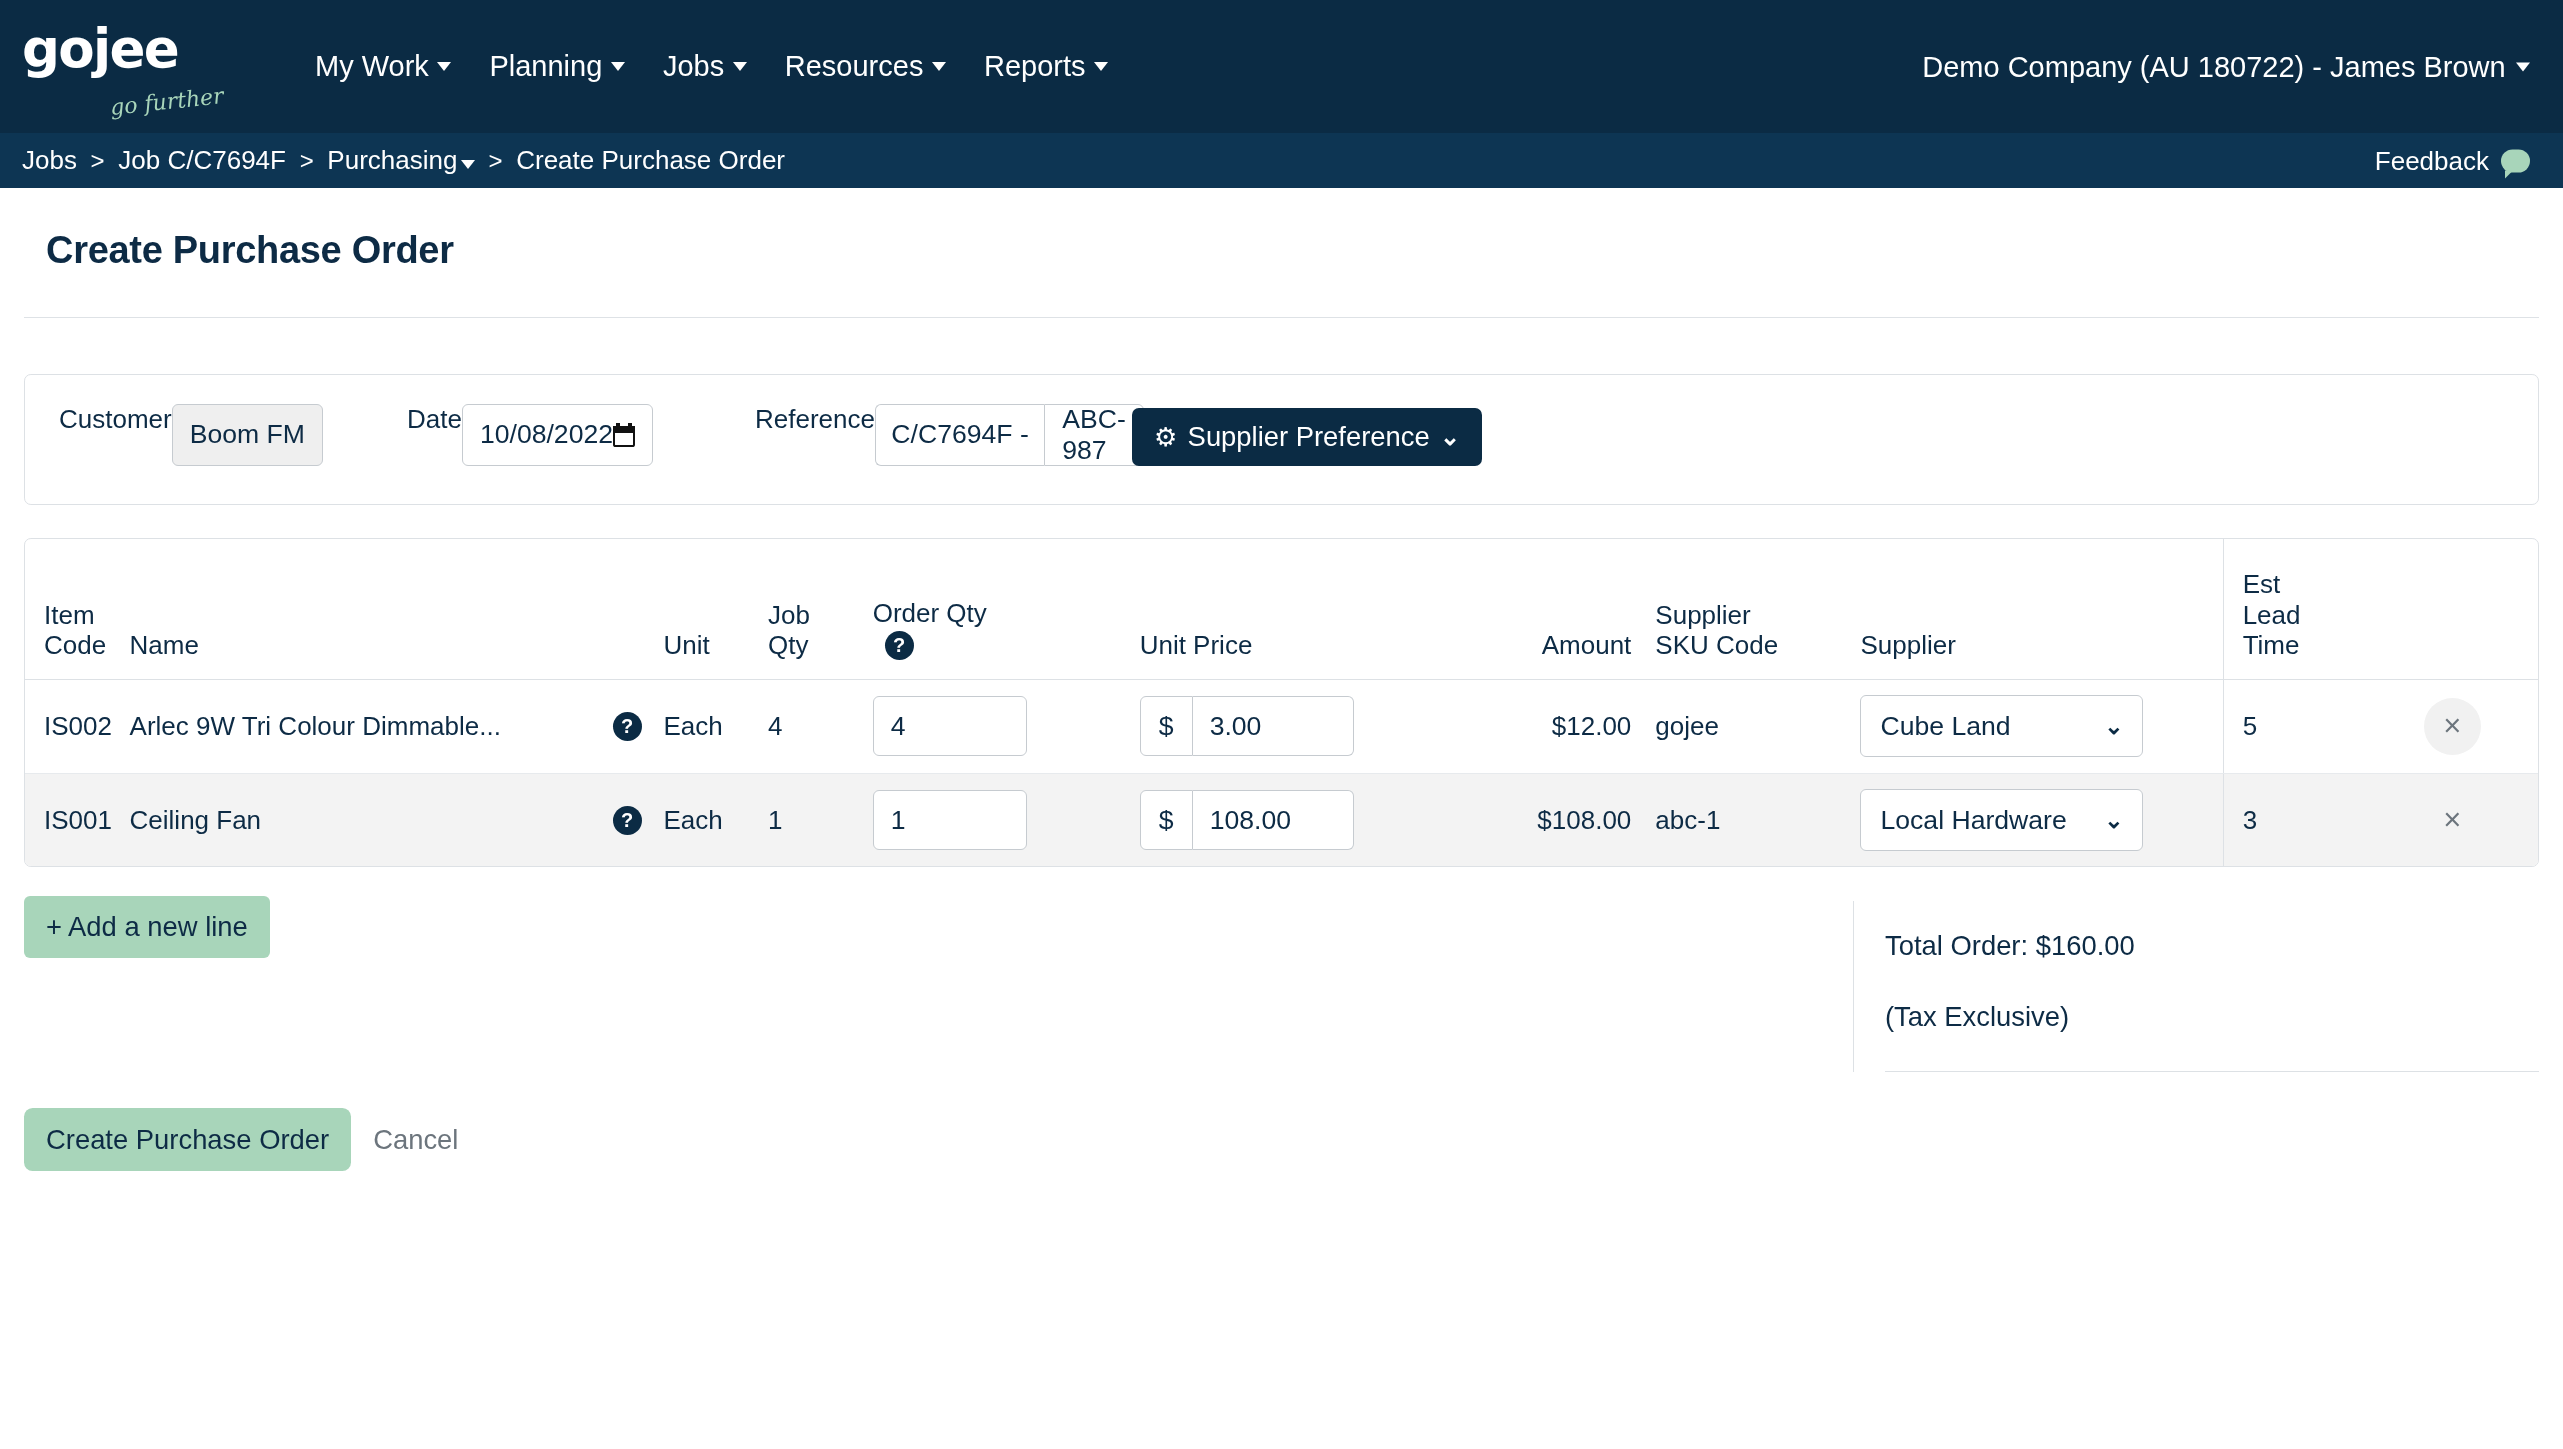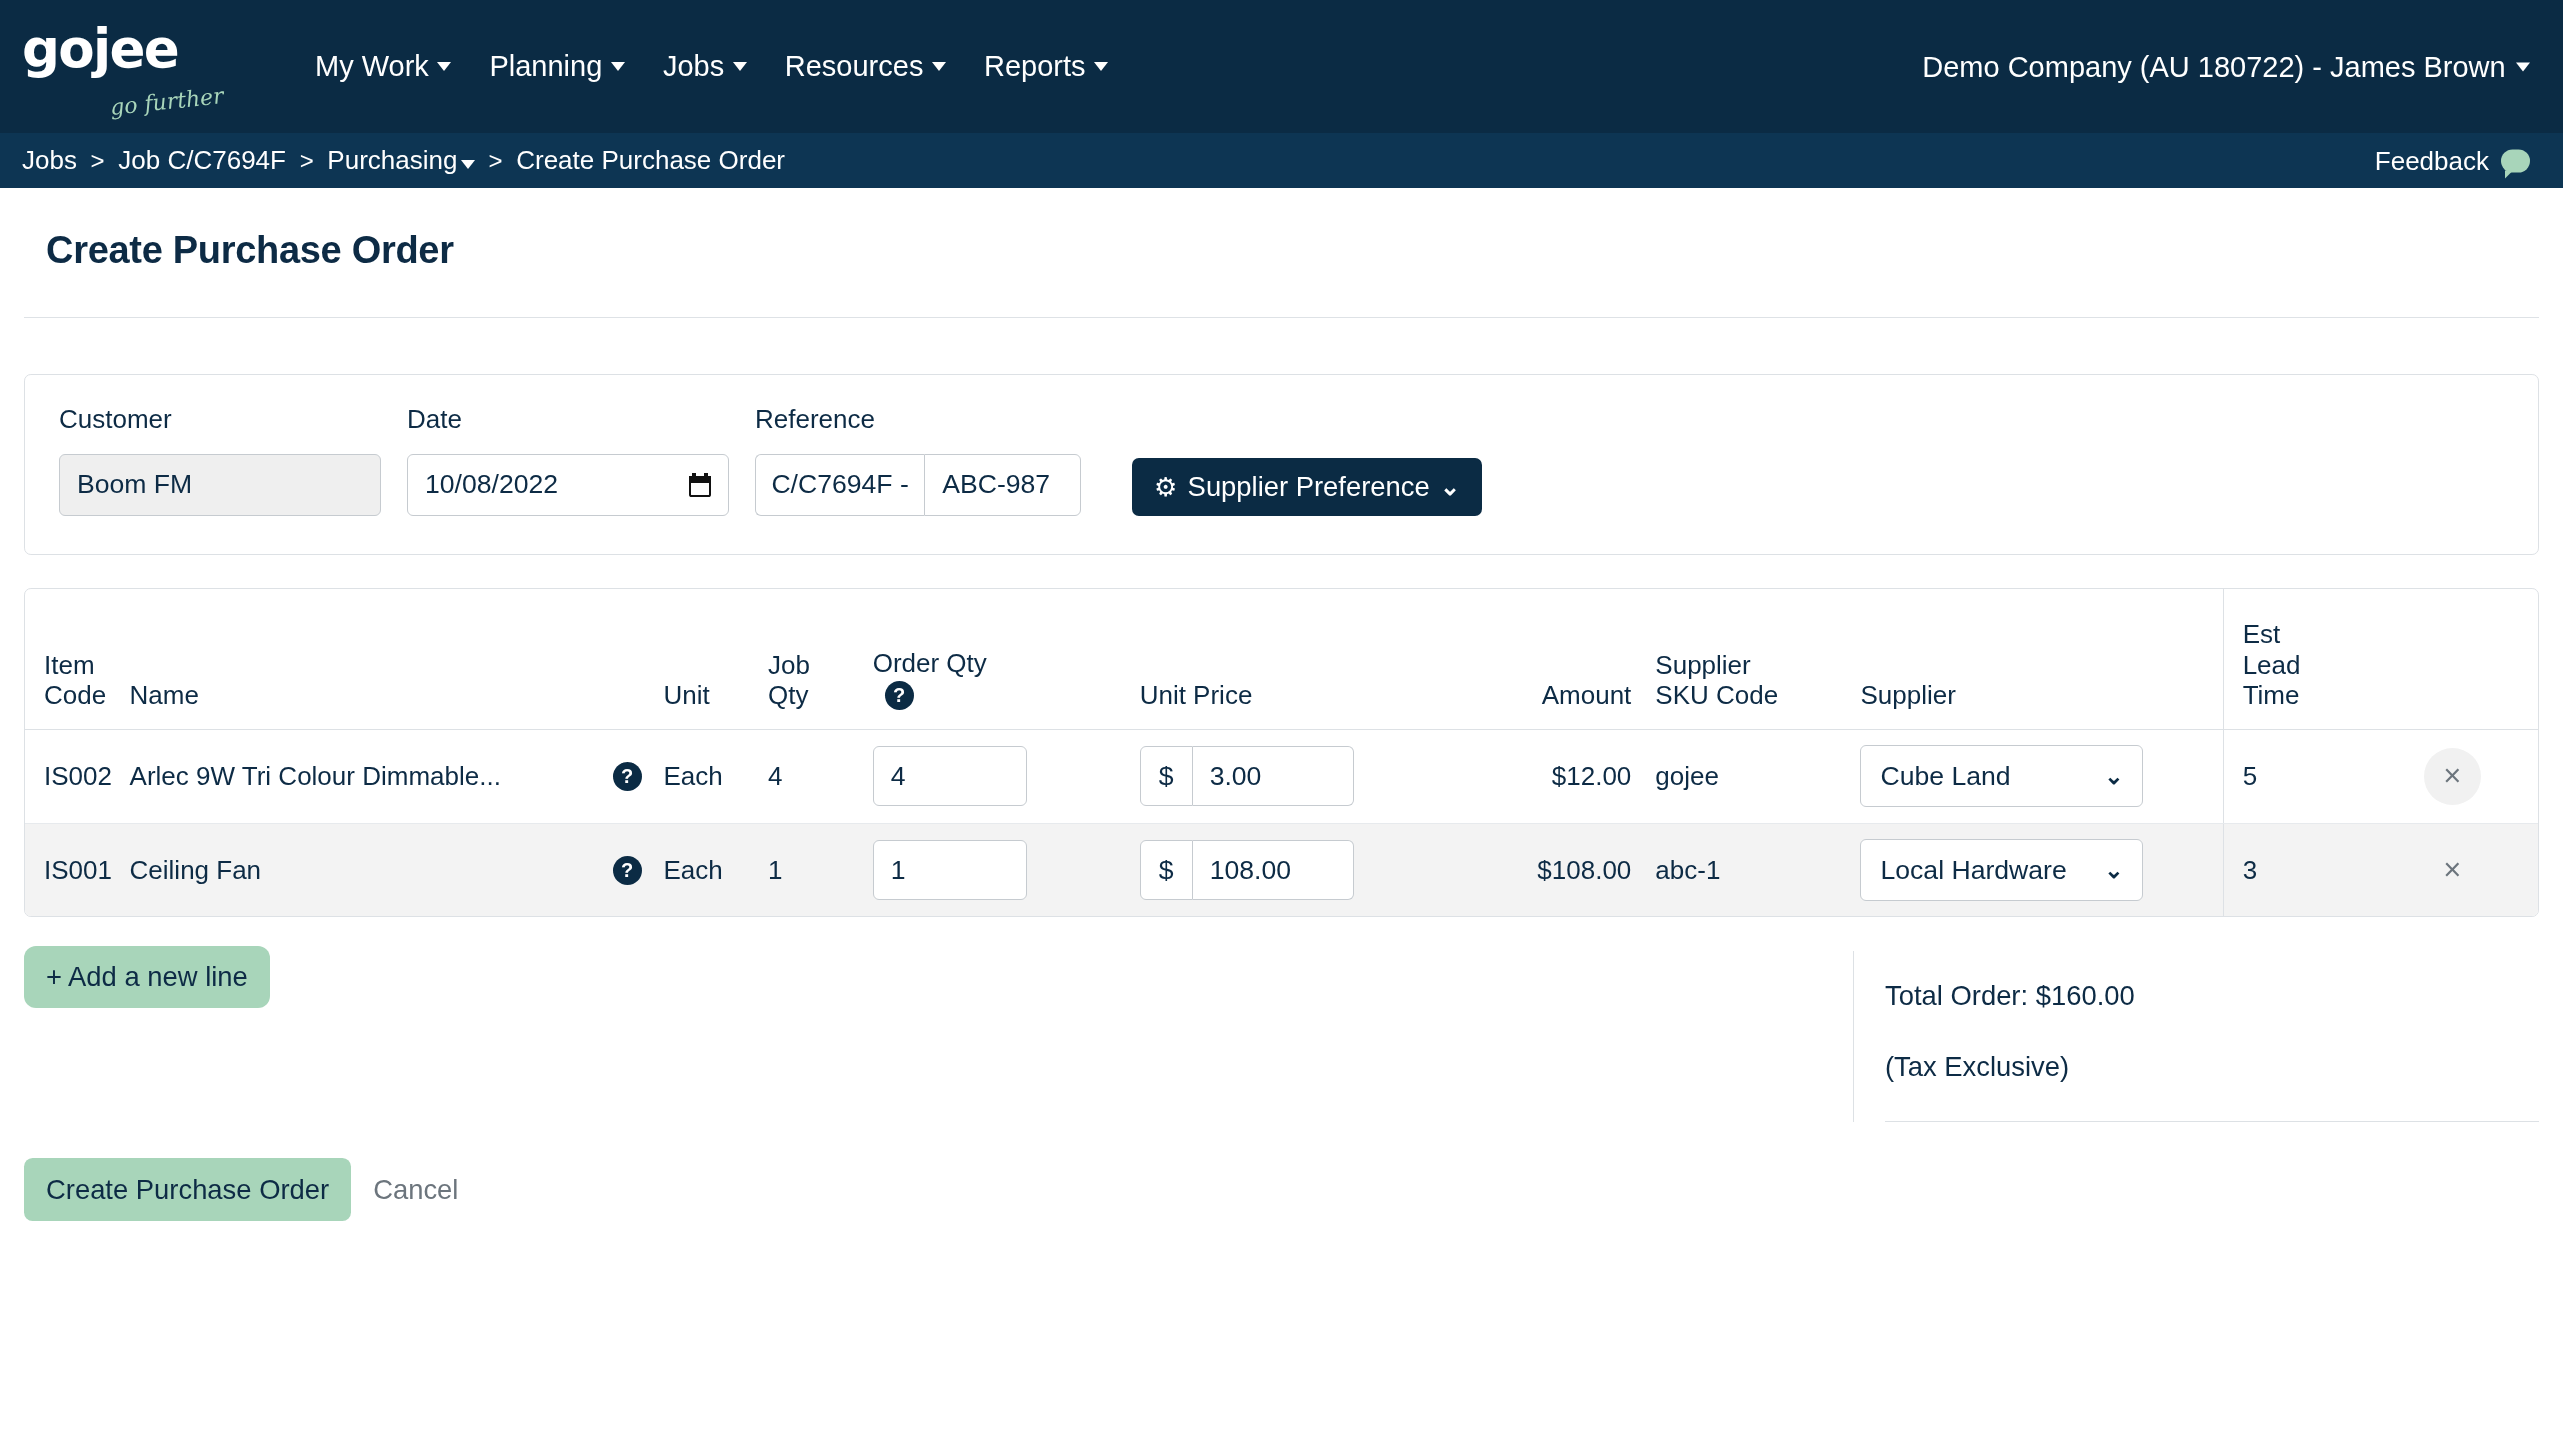--- a/index.html
+++ b/index.html
@@ -73,21 +73,21 @@
   
   .page { padding: 0 24px; }
   .page-title { font-size: 38px; font-weight: 700; padding: 41px 0 0 22px; letter-spacing: -0.3px; }
   .title-rule { height: 0.9px; background: #dee2e6; margin: 45px 0 0 0; }
   
   .card {
     border: 0.9px solid #dde1e5; border-radius: 6.9px;
     margin: 56px 0 0 0; padding: 29px 34px 38px 34px;
     display: flex; align-items: flex-end; gap: 0;
   }
-  .field { display: flex; flex-direction: column; }
+  .field { display: flex; flex-direction: row; }
   .field-label { font-size: 26px; margin-bottom: 19px; font-weight: 400; }
   .inp {
     height: 62px; border: 0.9px solid #c6cbd0; border-radius: 6px;
     background: #ffffff; color: #0d2b45; font-size: 26.6px;
     padding: 0 17px; font-family: "Liberation Sans", sans-serif;
     display: flex; align-items: center;
   }
   .inp.disabled { background: #efefef; border-color: #c6cbd0; }
   .f-customer { width: 322px; }
   .f-date { width: 322px; margin-left: 26px; }
@@ -182,21 +182,21 @@
   .sel-chev { font-size: 23px; font-weight: 700; color: #0b2b44; }
   .rm-btn {
     width: 57px; height: 57px; border-radius: 50%; border: none; background: transparent;
     color: #6c757d; font-size: 31px; cursor: pointer; display: inline-flex;
     align-items: center; justify-content: center; font-family: "Liberation Sans", sans-serif;
   }
   .rm-btn.hover { background: #f1f1f1; }
   
   .below { display: flex; margin-top: 29px; }
   .add-line-btn {
-    background: #a8d5ba; color: #0d2b45; border: none; border-radius: 12px;
+    background: #a8d5ba; color: #0d2b45; border: none; border-radius: 6px;
     font-size: 27.4px; padding: 17px 22px; cursor: pointer;
     font-family: "Liberation Sans", sans-serif; height: 62px;
     display: inline-flex; align-items: center;
   }
   .totals { margin-left: auto; width: 686px; padding-left: 31px; border-left: 0.9px solid #dde1e5; margin-top: 5.1px; }
   .total-line { font-size: 27.4px; padding: 29px 0 0 0; }
   .total-sub { font-size: 27.4px; padding: 39px 0 38px 0; border-bottom: 0.9px solid #dde1e5; }
   .footer-actions { display: flex; align-items: center; gap: 22px; padding: 36px 0 0 0; }
   .primary-btn {
     background: #a8d5ba; color: #0d2b45; border: none; border-radius: 8.6px;

